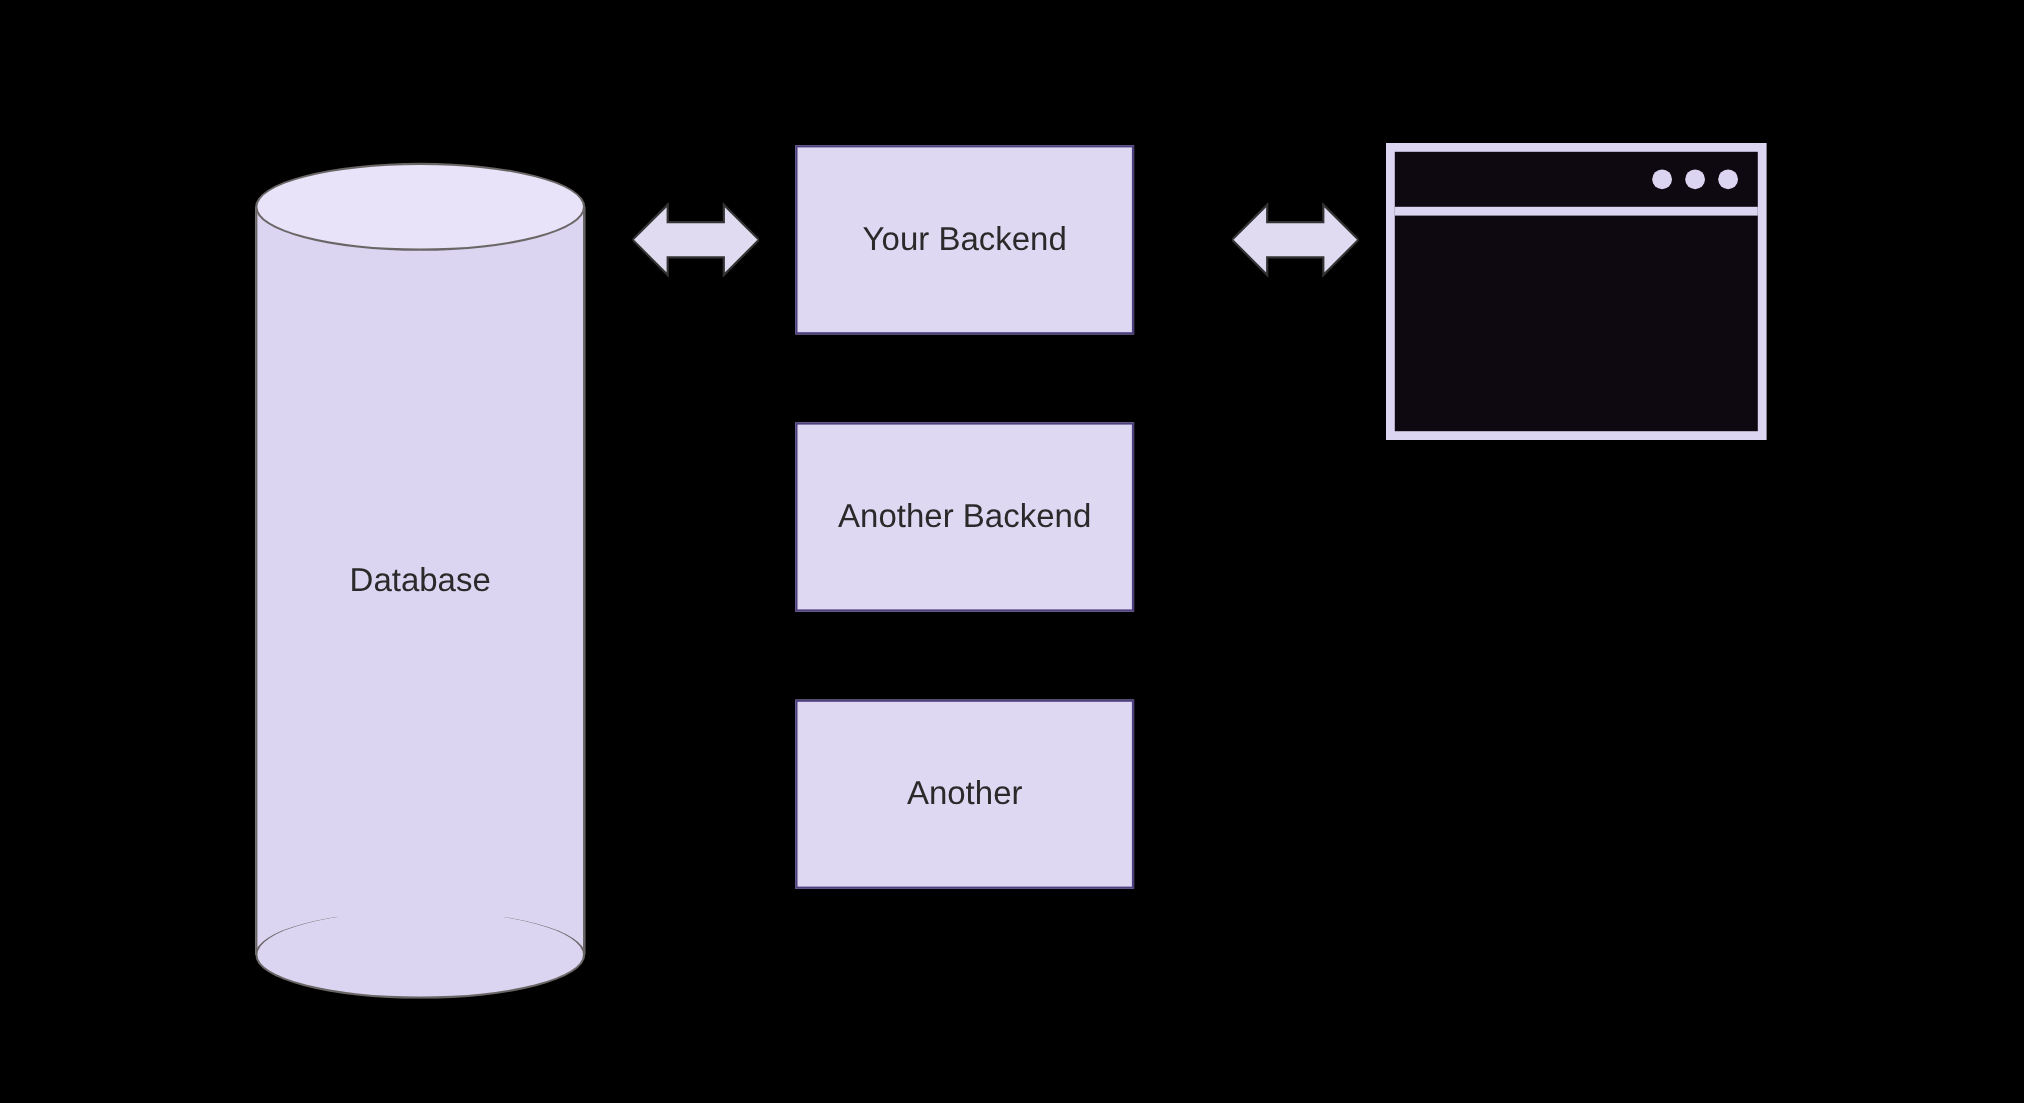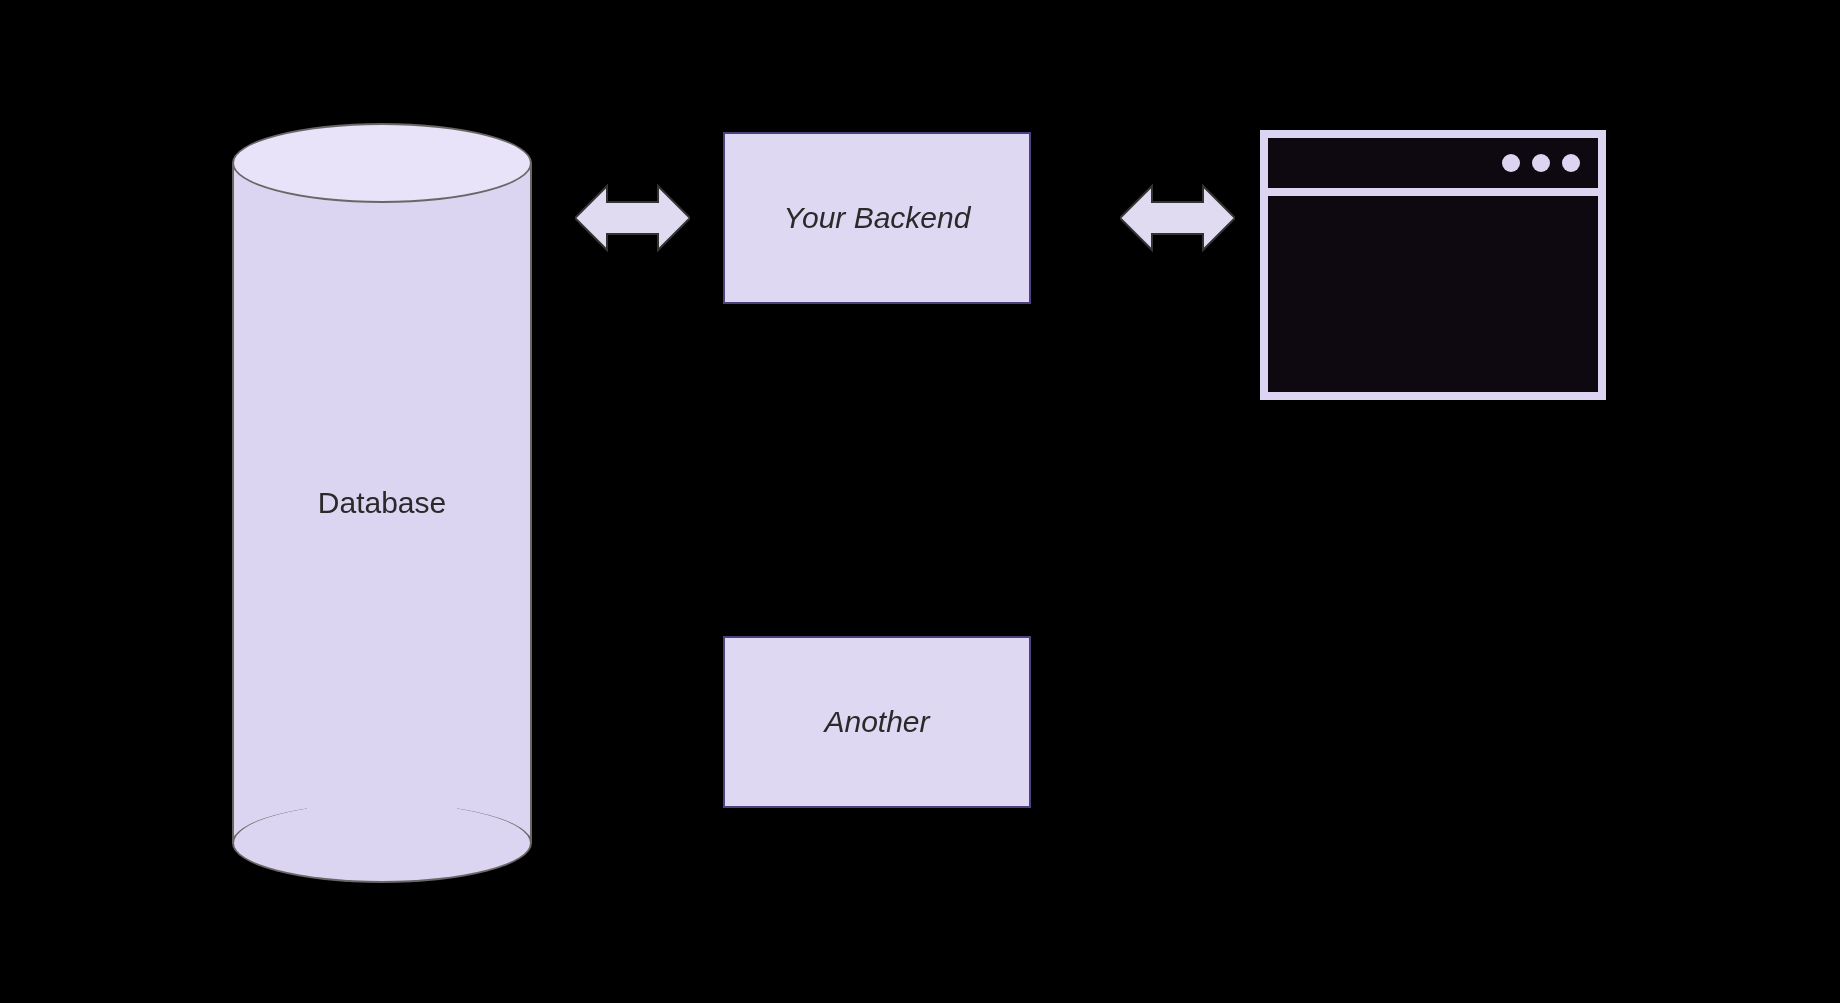--- a/index.html
+++ b/index.html
@@ -25,21 +25,21 @@
     }
     .node-label {
       color: #2a2a2a;
       font-size: 30px;
       text-align: center;
     }
     
     .database {
       position: absolute;
       left: 82px;
-      top: 61px;
+      top: 86px;
       width: 300px;
       height: 760px;
     }
     .cylinder-body {
       position: absolute;
       top: 40px;
       left: 0;
       width: 300px;
       height: 680px;
       background: #dcd5f2;
@@ -78,21 +78,20 @@
     
     .box {
       position: absolute;
       width: 308px;
       height: 172px;
       background: #dfd8f3;
       border: 2px solid #4e3f7e;
       display: flex;
       align-items: center;
       justify-content: center;
-      font-style: italic;
     }
     .box1 { left: 573px; top: 70px; }
     .box2 { left: 573px; top: 322px; }
     .box3 { left: 573px; top: 574px; }
     
     .arrow {
       position: absolute;
       width: 115px;
       height: 80px;
     }
@@ -138,20 +137,23 @@
 
   <div class="arrow arrow1">
     <svg viewBox="0 0 115 80" width="115" height="80">
       <polygon points="0,40 32,8 32,24 83,24 83,8 115,40 83,72 83,56 32,56 32,72" fill="#e1dbf2" stroke="#333333" stroke-width="2" stroke-linejoin="miter"></polygon>
     </svg>
   </div>
 
   <div class="box box1">
     <span class="node-label">Your Backend</span>
   </div>
+  <div class="box box2">
+    <span class="node-label">Another Backend</span>
+  </div>
   <div class="box box3">
     <span class="node-label">Another</span>
   </div>
 
   <div class="arrow arrow2">
     <svg viewBox="0 0 115 80" width="115" height="80">
       <polygon points="0,40 32,8 32,24 83,24 83,8 115,40 83,72 83,56 32,56 32,72" fill="#e1dbf2" stroke="#333333" stroke-width="2" stroke-linejoin="miter"></polygon>
     </svg>
   </div>
 

